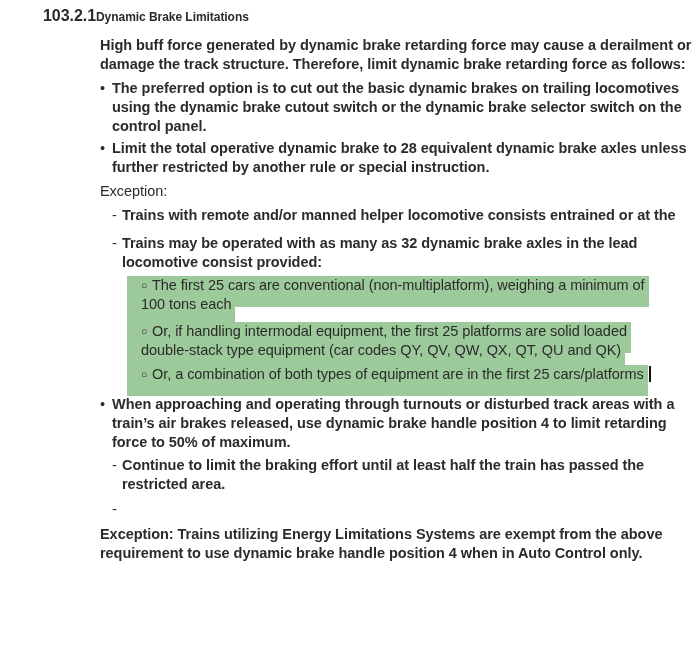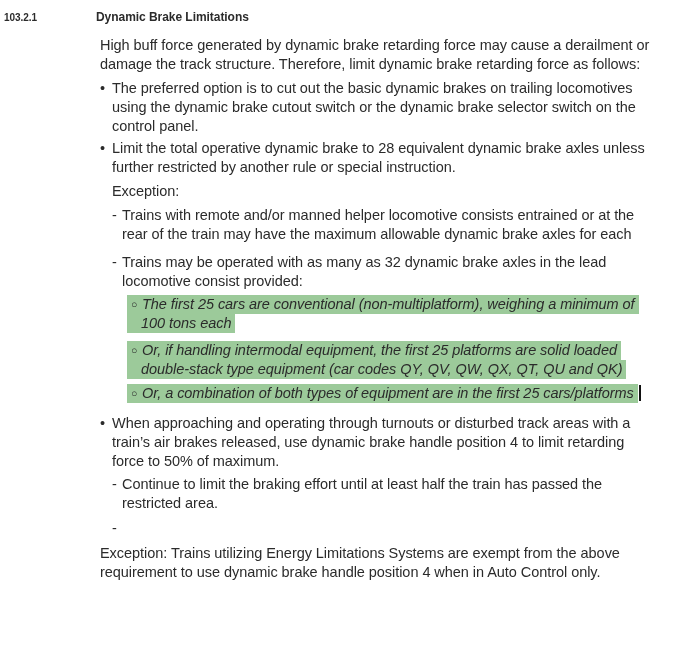--- a/index.html
+++ b/index.html
@@ -12,41 +12,40 @@
     font-size:14.5px;
     line-height:19px;
     color:var(--text,#2b2b2b);
     letter-spacing:-0.05px;
     box-sizing:border-box;
     padding-top:6px;
   }
   .heading-row { display:flex; align-items:baseline; margin-bottom:8px; }
   .sec-num {
     flex:0 0 96px; box-sizing:border-box; padding-left:4px;
-    font-weight:bold; font-size:10px;
+    font-weight:bold; font-size:16px;text-align:right;
   }
   .sec-title { margin:0; font-weight:bold; font-size:12px; line-height:22px; }
 
   .content { margin-left:100px; margin-right:6px; }
-  .line { white-space:nowrap; height:19px; }
+  .line { white-space:nowrap; height:19px;font-weight:bold; }
 
   .item { display:flex; }
   .item .marker { flex:0 0 12px; }
   .dash-item { margin-left:12px; }
   .dash-item .marker { flex:0 0 10px; }
 
   .exc-label { height:19px; }
 
   .hl-block { margin-left:27px; }
   .hl-line { height:19px; white-space:nowrap; }
   .hl {
-    display:inline-block; height:19px; box-sizing:border-box;
+    display:inline-block; height:31px; box-sizing:border-box;
     background:var(--hl,#9cca9a);
-    padding:0 4px 0 4px;
-    font-style:italic;
+    padding:0 4px 0 14px;
   }
   .hl-indent { padding-left:14px; }
   .o-marker {
     display:inline-block; width:11px;
     font-size:10.5px; line-height:19px; vertical-align:top;
   }
   .caret {
     display:inline-block; width:2px; height:16px;
     background:var(--caret,#111111);
     vertical-align:-3px; margin-left:1px;
@@ -88,27 +87,26 @@
     </div>
 
     <div class="item g5">
       <span class="marker">•</span>
       <div>
         <div class="line">Limit the total operative dynamic brake to 28 equivalent dynamic brake axles unless</div>
         <div class="line">further restricted by another rule or special instruction.</div>
       </div>
     </div>
 
-    <div class="exc-label g5" style="margin-left:12px;">Exception:</div>
+    <div class="exc-label g5" style="margin-left:0;">Exception:</div>
 
     <div class="item dash-item g9">
       <span class="marker">-</span>
       <div>
         <div class="line">Trains with remote and/or manned helper locomotive consists entrained or at the</div>
-        <div class="line">rear of the train may have the maximum allowable dynamic brake axles for each</div>
       </div>
     </div>
 
     <div class="item dash-item g4">
       <span class="marker">-</span>
       <div>
         <div class="line">Trains may be operated with as many as 32 dynamic brake axles in the lead</div>
         <div class="line">locomotive consist provided:</div>
       </div>
     </div>

